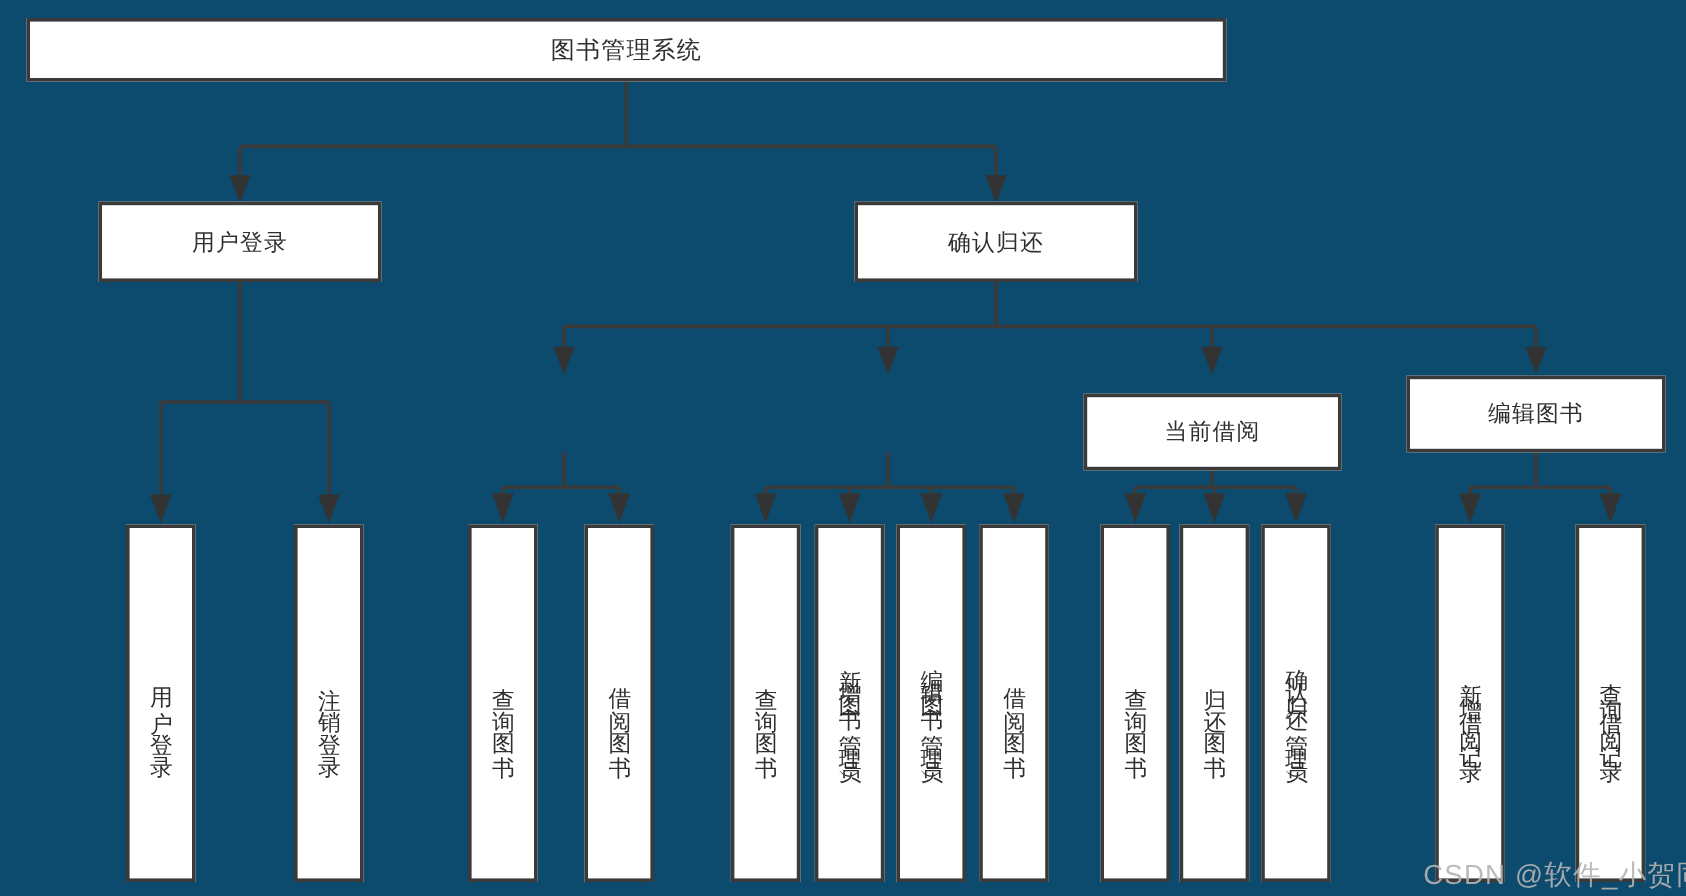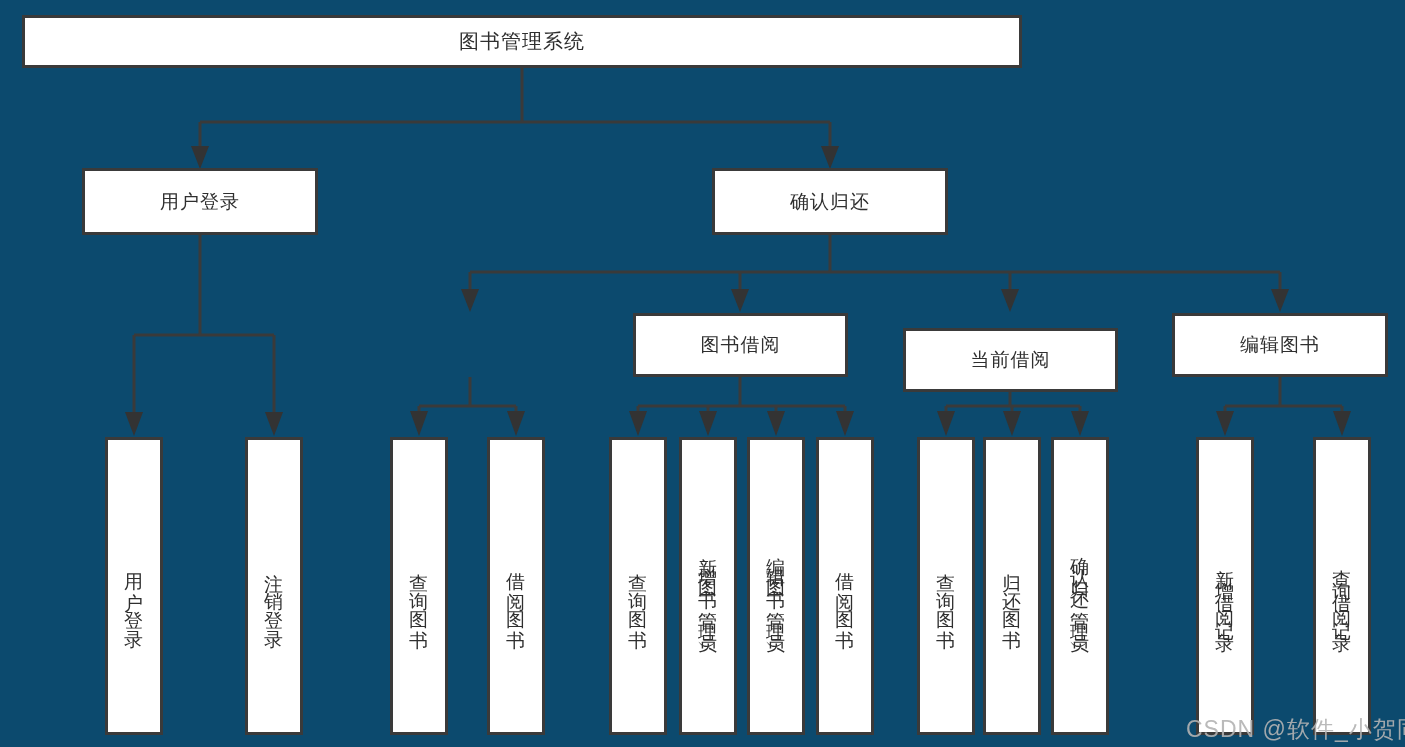--- a/index.html
+++ b/index.html
@@ -93,23 +93,20 @@
     <span class="hlbl">图书管理系统</span>
   </div>
 
   <div class="box" style="left:82px;top:168px;width:236px;height:67px">
     <span class="hlbl">用户登录</span>
   </div>
   <div class="box" style="left:712px;top:168px;width:236px;height:67px">
     <span class="hlbl">确认归还</span>
   </div>
 
-  <div class="box" style="left:633px;top:313px;width:215px;height:64px">
-    <span class="hlbl">图书借阅</span>
-  </div>
   <div class="box" style="left:903px;top:328px;width:215px;height:64px">
     <span class="hlbl">当前借阅</span>
   </div>
   <div class="box" style="left:1172px;top:313px;width:216px;height:64px">
     <span class="hlbl">编辑图书</span>
   </div>
 
   <div class="box" style="left:105px;top:437px;width:58px;height:298px">
     <span class="vlbl sp4">用户登录</span>
   </div>

